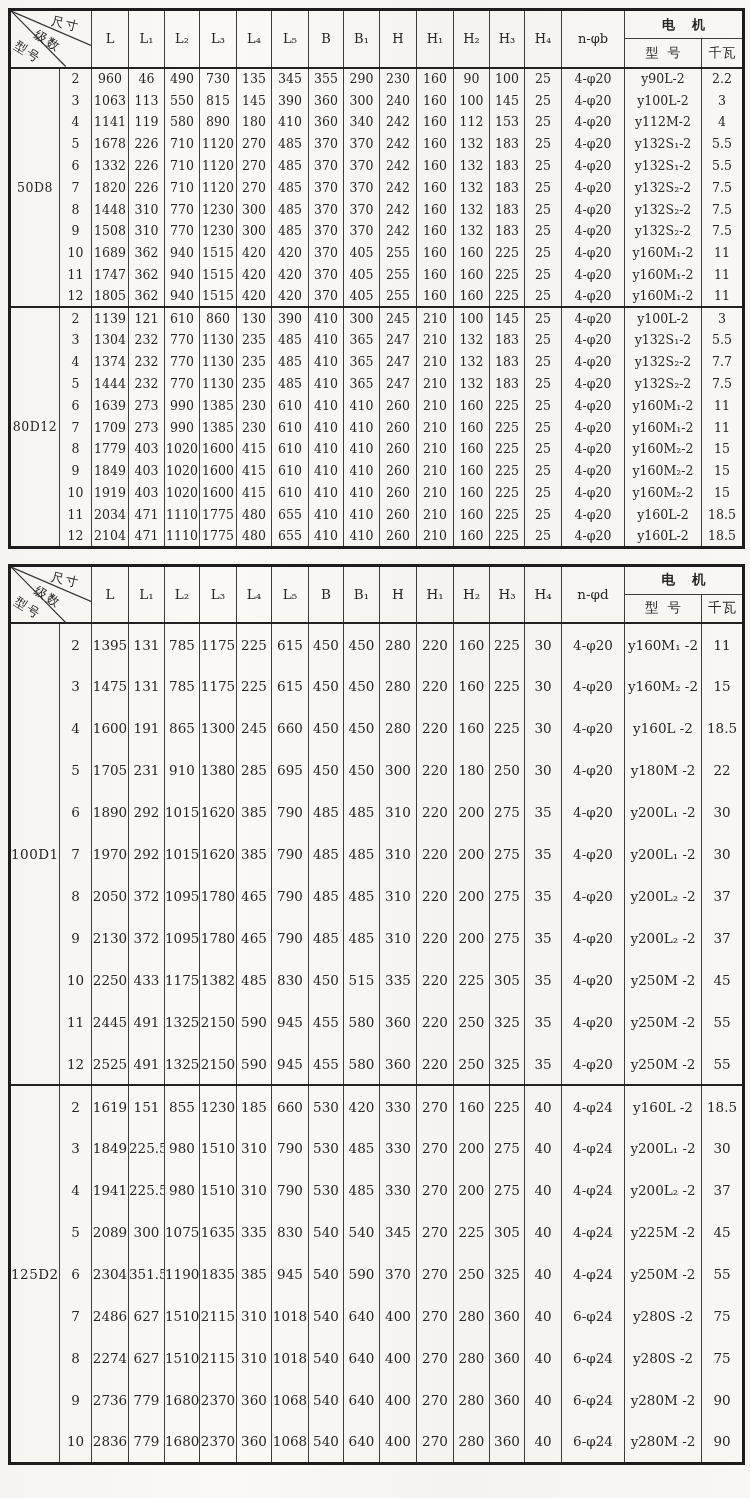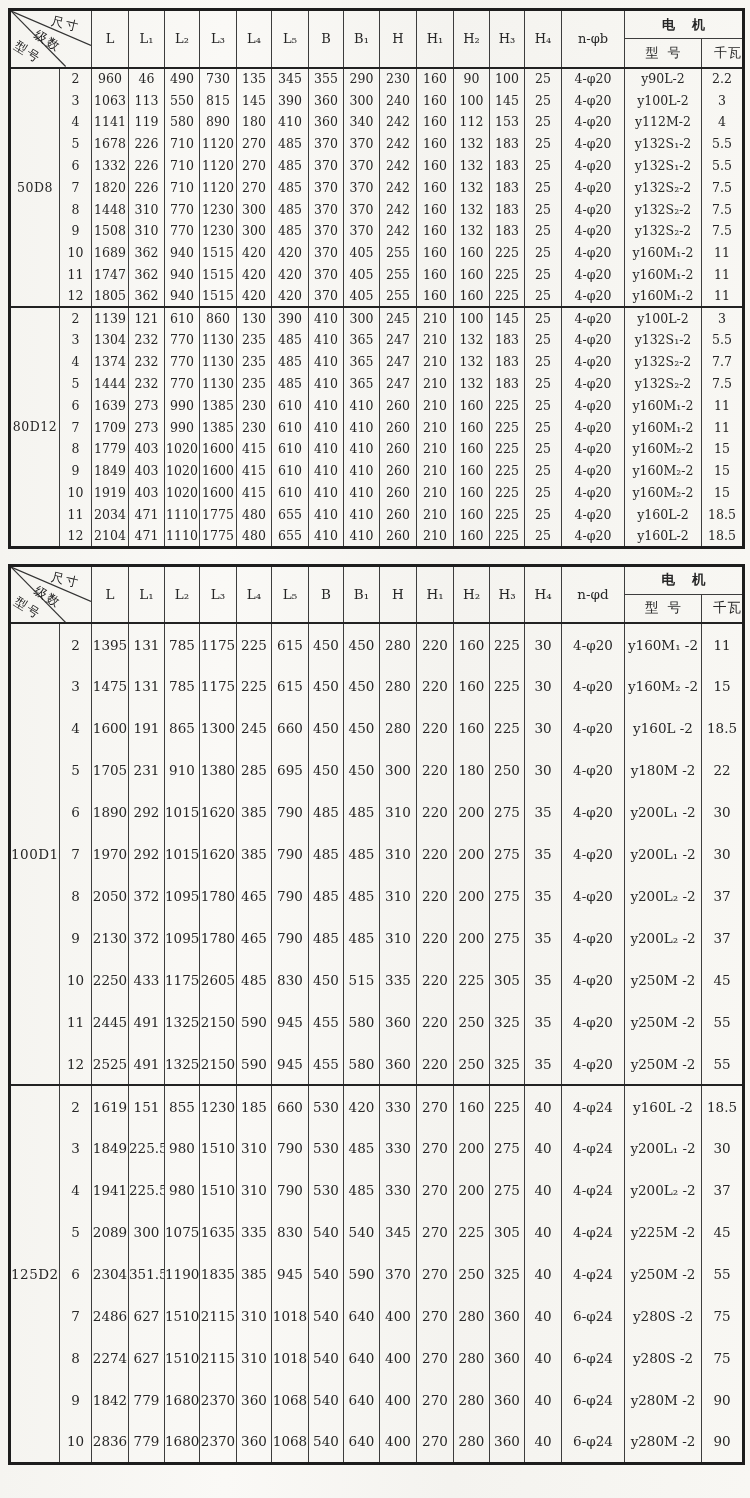--- a/index.html
+++ b/index.html
@@ -17,21 +17,21 @@
         color:#262626;font-weight:normal;overflow:hidden;white-space:nowrap;}
   .t1{font-size:12.5px;}
   .t2{font-size:13.5px;}
   .spec-table thead tr{height:29px;}
   .t1 tbody tr{height:21.8px;}
   .t2 tbody tr{height:42px;}
   .spec-table th{font-size:13px;}
   .t2 th{font-size:13.5px;}
   th.motor-h{border-bottom:1px solid #3d3d3d;letter-spacing:17px;text-indent:17px;font-weight:bold;}
   th.motor-sub{letter-spacing:9px;text-indent:9px;}
-  th.motor-sub.kw{letter-spacing:1px;text-indent:1px;text-align:right;}
+  th.motor-sub.kw{letter-spacing:1px;text-indent:1px;}
   tr.group-start td{border-top:2px solid #222;}
   td.model{letter-spacing:.5px;}
   
   th.corner{position:relative;padding:0;}
   svg.cnr{position:absolute;left:0;top:0;width:100%;height:100%;display:block;}
   svg.cnr line{stroke:#333;stroke-width:1.2;vector-effect:non-scaling-stroke;}
   .cl{position:absolute;font-size:12.5px;color:#222;line-height:1;letter-spacing:2px;}
   .cl-dim{left:40px;top:7px;transform:rotate(13deg);}
   .cl-stage{left:22px;top:24px;transform:rotate(31deg);}
   .cl-model{left:2px;top:35px;transform:rotate(32deg);}
@@ -721,21 +721,21 @@
           <td>35</td>
           <td>4-φ20</td>
           <td>y200L₂ -2</td>
           <td>37</td>
         </tr>
         <tr>
           <td>10</td>
           <td>2250</td>
           <td>433</td>
           <td>1175</td>
-          <td>2605</td>
+          <td>1382</td>
           <td>485</td>
           <td>830</td>
           <td>450</td>
           <td>515</td>
           <td>335</td>
           <td>220</td>
           <td>225</td>
           <td>305</td>
           <td>35</td>
           <td>4-φ20</td>
@@ -909,21 +909,21 @@
           <td>270</td>
           <td>280</td>
           <td>360</td>
           <td>40</td>
           <td>6-φ24</td>
           <td>y280S -2</td>
           <td>75</td>
         </tr>
         <tr>
           <td>9</td>
-          <td>1842</td>
+          <td>2736</td>
           <td>779</td>
           <td>1680</td>
           <td>2370</td>
           <td>360</td>
           <td>1068</td>
           <td>540</td>
           <td>640</td>
           <td>400</td>
           <td>270</td>
           <td>280</td>

